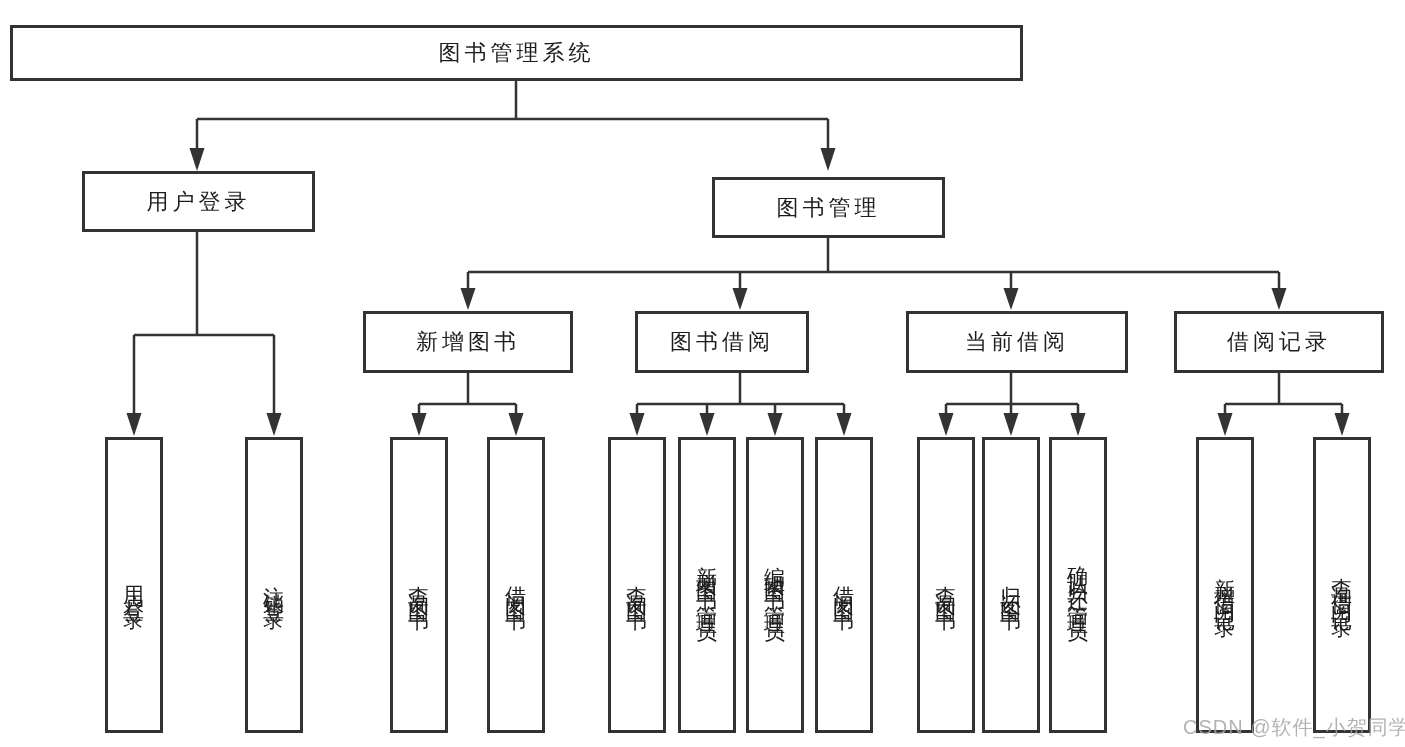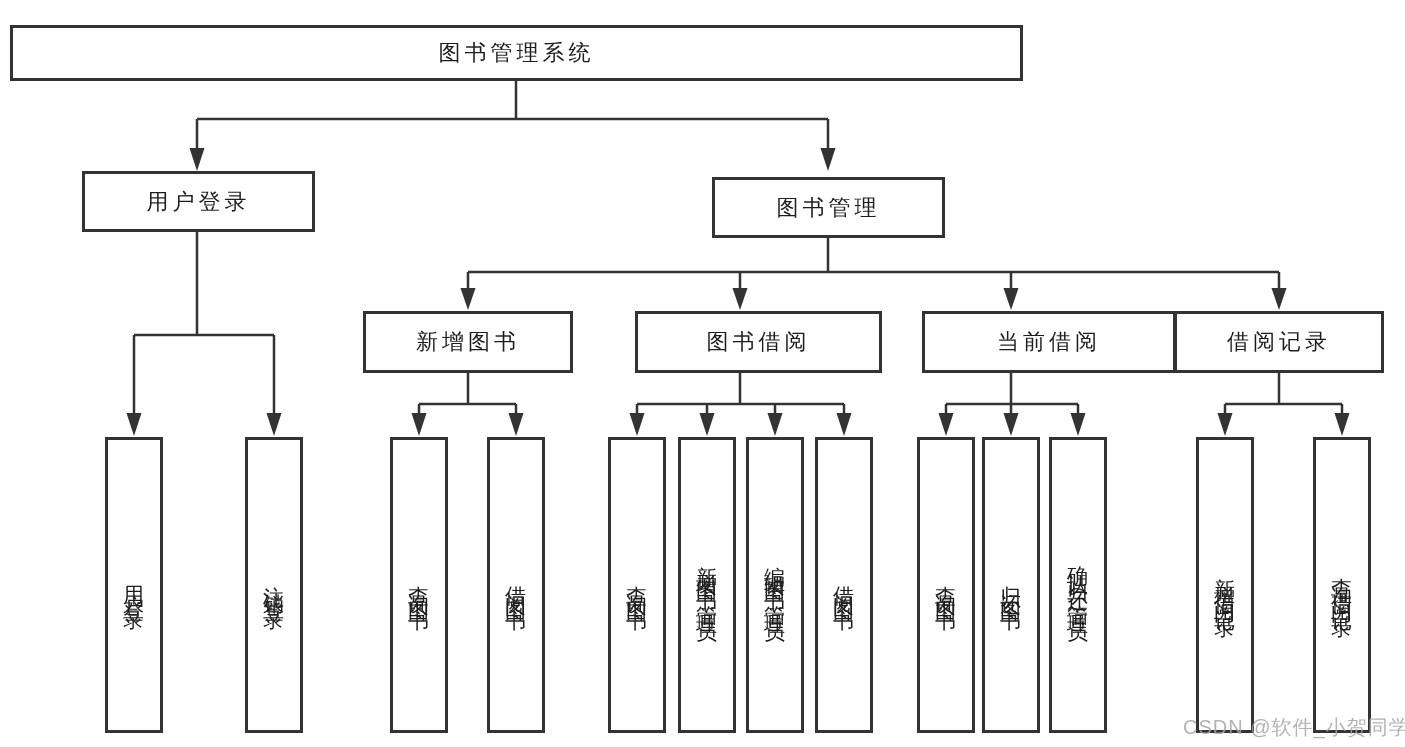--- a/index.html
+++ b/index.html
@@ -91,24 +91,24 @@
   <div class="node" style="left:82px;top:171px;width:233px;height:61px;">
     <span>用户登录</span>
   </div>
   <div class="node" style="left:712px;top:171px;width:233px;height:61px;margin-top:6px;">
     <span>图书管理</span>
   </div>
 
   <div class="node" style="left:363px;top:311px;width:210px;height:62px;">
     <span>新增图书</span>
   </div>
-  <div class="node" style="left:635px;top:311px;width:247px;height:62px;align-items:center;">
+  <div class="node" style="left:635px;top:311px;width:174px;height:62px;align-items:center;">
     <span>图书借阅</span>
   </div>
-  <div class="node" style="left:906px;top:311px;width:254px;height:62px;margin-left:16px;">
+  <div class="node" style="left:906px;top:311px;width:222px;height:62px;">
     <span>当前借阅</span>
   </div>
   <div class="node" style="left:1174px;top:311px;width:210px;height:62px;">
     <span>借阅记录</span>
   </div>
 
   <div class="node leaf" style="left:105px;top:437px;width:58px;height:296px;">
     <span>用户登录</span>
   </div>
   <div class="node leaf" style="left:245px;top:437px;width:58px;height:296px;">

